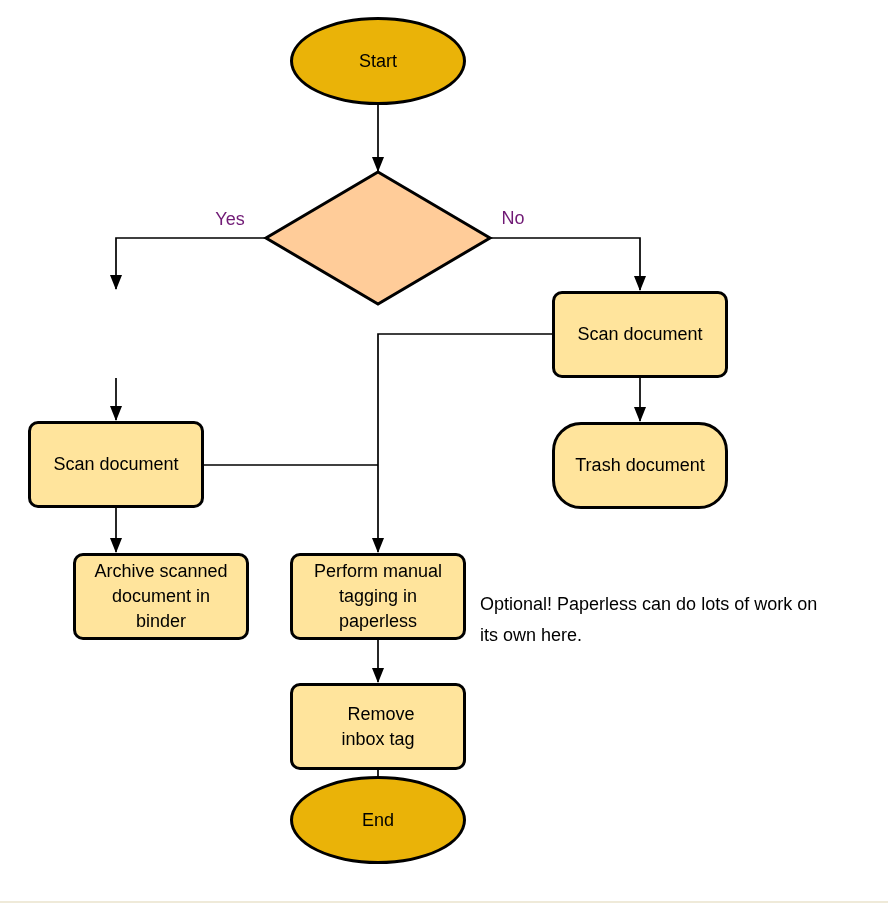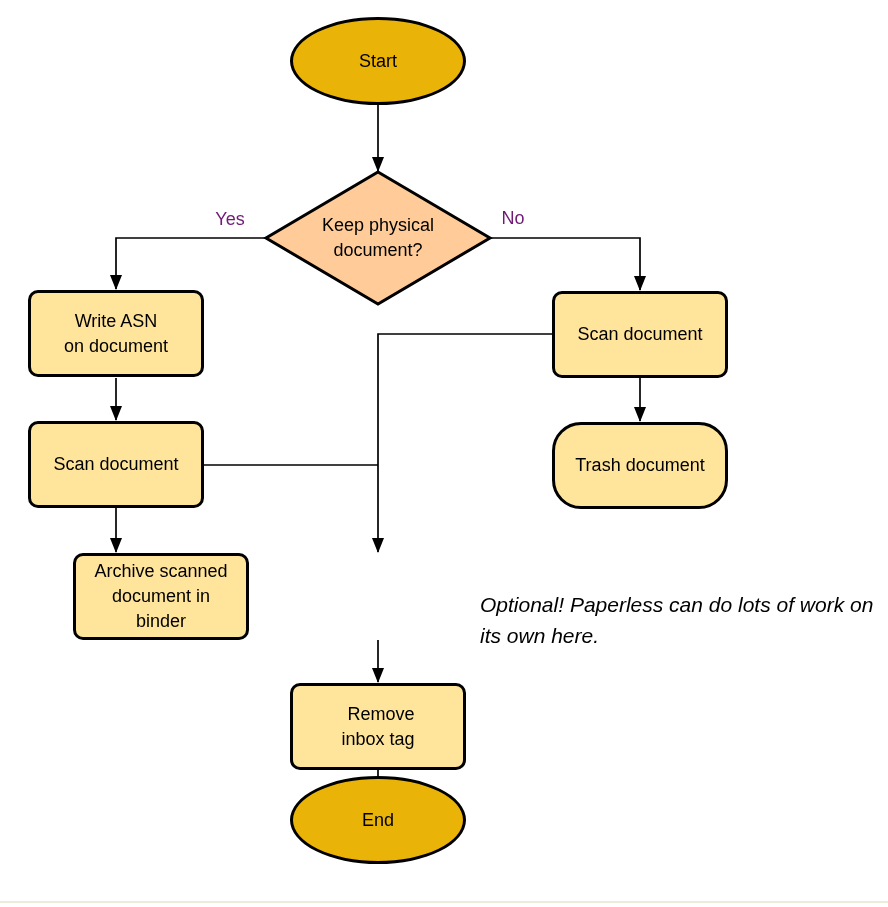--- a/index.html
+++ b/index.html
@@ -53,23 +53,22 @@
     position: absolute;
     width: 50px;
     text-align: center;
     font-size: 18px;
     color: #701a75;
   }
   .annotation {
     position: absolute;
     left: 480px; top: 589px;
     width: 408px;
-    font-size: 21px;
+    font-size: 18px;
     line-height: 31px;
-    font-style: italic;
     color: #000000;
     white-space: pre-line;
   }
   .canvas-bottom-edge {
     position: absolute;
     left: 0; top: 901px;
     width: 888px; height: 2px;
     background: #efead9;
   }
 </style>
@@ -94,40 +93,39 @@
     <path d="M552,334 L378,334 L378,552" fill="none" stroke="#000000" stroke-width="1.7" marker-end="url(#arrow)"></path>
     <path d="M204,465 L378,465" fill="none" stroke="#000000" stroke-width="1.7"></path>
     <path d="M378,640 L378,682" fill="none" stroke="#000000" stroke-width="1.7" marker-end="url(#arrow)"></path>
     <path d="M378,770 L378,811" fill="none" stroke="#000000" stroke-width="1.7" marker-end="url(#arrow)"></path>
 
     <polygon points="378,172 490,238 378,304 266,238" fill="#ffcc99" stroke="#000000" stroke-width="3"></polygon>
   </svg>
 
   <div class="node terminator" style="left:290px; top:17px;">Start</div>
 
-  <div class="node decision-label">Keep physical
-document?</div>
 
   <div class="edge-label" style="left:205px; top:209px;">Yes</div>
 
   <div class="edge-label" style="left:488px; top:208px;">No</div>
 
-  <div class="node process" style="left:28px; top:290px;">Write ASN
-on document</div>
 
   <div class="node process" style="left:28px; top:421px;">Scan document</div>
 
   <div class="node process" style="left:28px; top:553px;margin-left:45px;">Archive scanned
 document in
 binder</div>
 
   <div class="node process" style="left:552px; top:291px;">Scan document</div>
 
   <div class="node process" style="left:552px; top:422px;border-radius:29px;">Trash document</div>
 
+  <div class="node process" style="left:290px; top:553px;">Perform manual
+tagging in
+paperless</div>
 
   <div class="node process" style="left:290px; top:683px;text-align:right;">Remove
 inbox tag</div>
 
   <div class="node terminator" style="left:290px; top:776px;">End</div>
 
   <div class="annotation">Optional! Paperless can do lots of work on
 its own here.</div>
 
   <div class="canvas-bottom-edge"></div>

